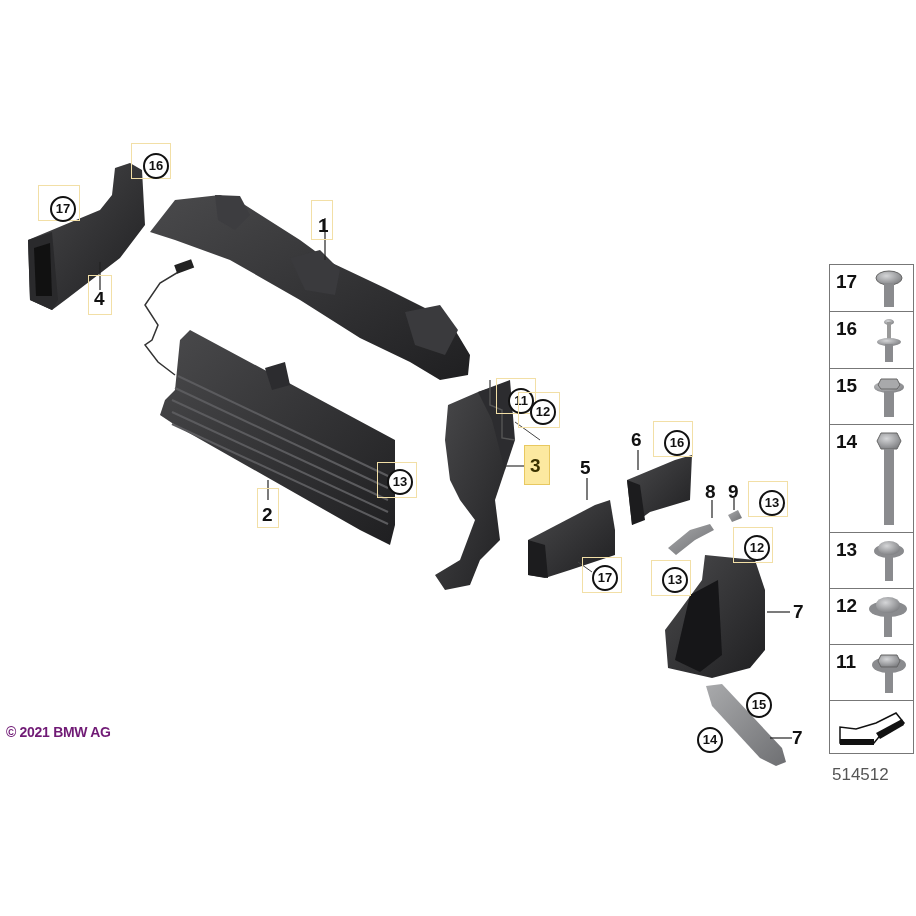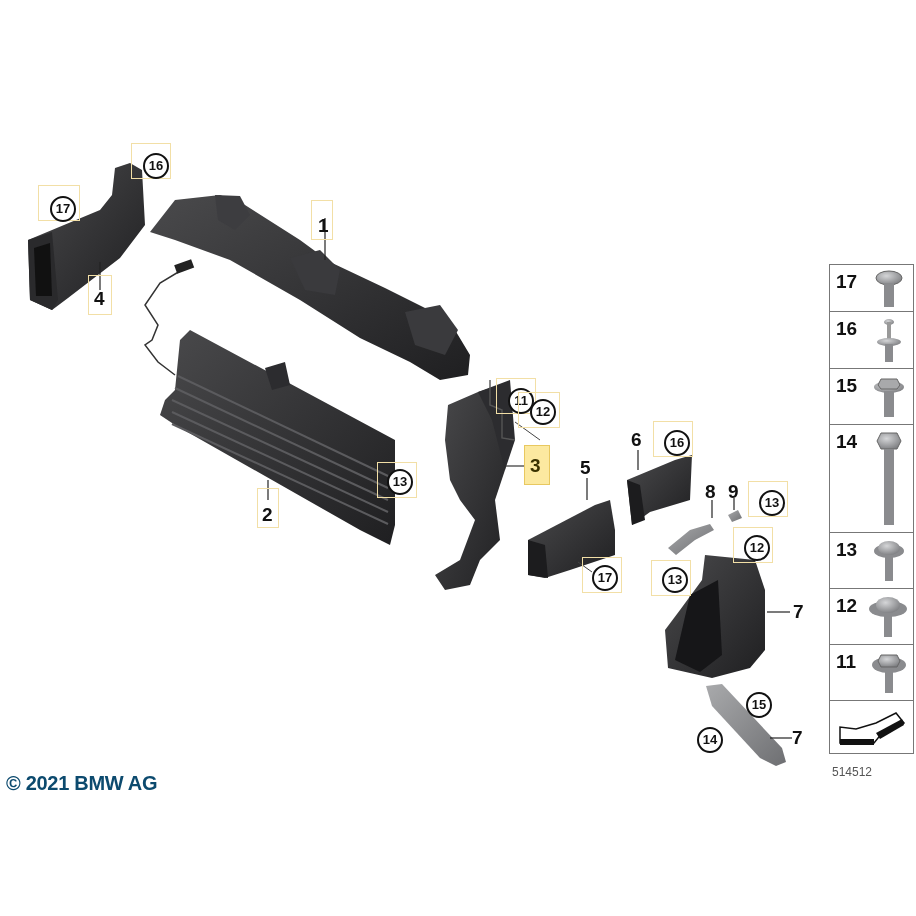--- a/index.html
+++ b/index.html
@@ -8,22 +8,22 @@
   .callout { position:absolute; font-weight:bold; color:#111; font-family:"Liberation Sans", sans-serif; }
   .num { font-size:19px; line-height:20px; }
   .hl-box { position:absolute; border:1px solid #f2dfa6; box-sizing:border-box; }
   .hl-box.active { background:#fce9a0; border-color:#e8c860; }
   .circ { position:absolute; width:26px; height:26px; border:2px solid #111; border-radius:50%; box-sizing:border-box;
           font-size:13px; font-weight:bold; text-align:center; line-height:22px; color:#111; background:#fff; }
   .legend { position:absolute; left:829px; top:264px; width:83px; border:1px solid #777; background:#fff; }
   .legend-row { position:relative; border-bottom:1px solid #777; box-sizing:border-box; }
   .legend-row:last-child { border-bottom:none; }
   .legend-num { position:absolute; left:6px; top:6px; font-size:19px; font-weight:bold; color:#111; }
-  .copyright { position:absolute; left:6px; top:772px; font-size:20px; font-weight:bold; color:#0c4a6e; letter-spacing:-0.3px; }
-  .diag-no { position:absolute; left:832px; top:765px; font-size:12px; color:#555; }
+  .copyright { position:absolute; left:6px; top:724px; font-size:14px; font-weight:bold; color:#701a75; letter-spacing:-0.3px; }
+  .diag-no { position:absolute; left:832px; top:765px; font-size:17px; color:#555; }
 </style>
 </head>
 <body>
 
 <svg id="canvas" viewBox="0 0 916 916" xmlns="http://www.w3.org/2000/svg">
   <defs>
     <linearGradient id="dark" x1="0" y1="0" x2="1" y2="1">
       <stop offset="0" stop-color="#4a4a4c"></stop>
       <stop offset="1" stop-color="#1f1f21"></stop>
     </linearGradient>

